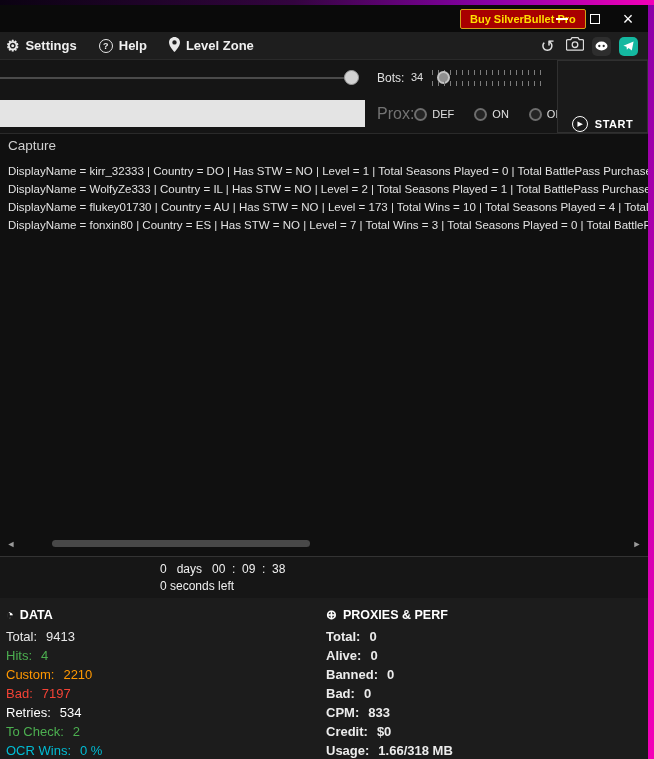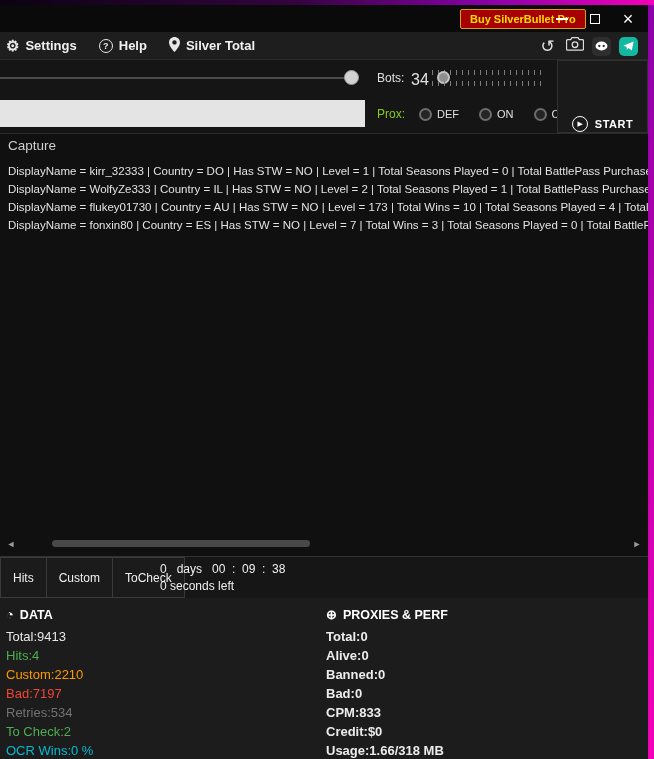--- a/index.html
+++ b/index.html
@@ -39,31 +39,31 @@
   .sq { border-radius:5px; }
   .discord-sq { background:#2e2e2e; }
   .telegram-sq { background:var(--telegram-teal,#14b8a0); }
 
   
   .controls { position:absolute; top:60px; left:0; right:6px; height:73px; background:#151515; }
   .slider1-track { position:absolute; left:0; top:17px; width:352px; height:2px; background:#4a4a4a; }
   .slider1-thumb { position:absolute; left:344px; top:10px; width:15px; height:15px; border-radius:50%;
     background:#d2d2d2; border:1px solid #9a9a9a; }
   .bots-label { position:absolute; left:377px; top:11px; font-size:12px; color:#e0e0e0; }
-  .bots-value { position:absolute; left:411px; top:11px; font-size:16px; color:#e0e0e0; }
+  .bots-value { position:absolute; left:411px; top:11px; font-size:11px; color:#e0e0e0; }
   .ruler { position:absolute; left:432px; top:10px; width:114px; height:16px; }
   .ruler::before, .ruler::after { content:""; position:absolute; left:0; right:0; height:5px;
     background:repeating-linear-gradient(90deg,#7d7d7d 0 1px, transparent 1px 6px); }
   .ruler::before { top:0; } .ruler::after { bottom:0; }
   .ruler-thumb { position:absolute; left:5px; top:1px; width:13px; height:13px; border-radius:50%;
     background:#8f8f8f; border:2px solid #c4c4c4; }
   .wordlist-input { position:absolute; left:0; top:40px; width:365px; height:27px;
     background:#e4e4e4; border:none; outline:none; padding:0 6px; font-size:12px; color:#222; }
   .prox-row { position:absolute; left:377px; top:46px; height:16px; display:flex; align-items:center; }
-  .prox-label { font-size:12px; color:#84cc16; margin-right:14px; }
+  .prox-label { font-size:16px; color:#737373; }
   .radio { width:13px; height:13px; border-radius:50%; background:#242424; border:2px solid #6d6d6d; margin-right:5px; }
   .radio + .radio-lab { margin-right:10px; }
   .radio-lab { font-size:11px; color:#e0e0e0; }
   .start-panel { position:absolute; left:557px; top:0; width:91px; height:73px;
     background:#1a1a1a; border:1px solid #303030; display:flex; align-items:flex-end; justify-content:center; }
   .start-btn { display:flex; align-items:center; gap:7px; color:#fff; }
   .play-circle { width:16px; height:16px; border:1.5px solid #fff; border-radius:50%;
     display:flex; align-items:center; justify-content:center; font-size:7px; color:#fff; padding-left:1px; }
   .start-label { font-size:11px; font-weight:700; letter-spacing:.5px; }
 
@@ -86,21 +86,21 @@
   .timer { position:absolute; left:160px; top:4px; }
   .timer-line { white-space:pre; font-size:12px; line-height:17px; color:#f0f0f0; }
 
   
   .stats { position:absolute; top:598px; left:0; right:6px; height:161px; background:#1c1c1c; }
   .stats-col { position:absolute; top:9px; }
   .stats-col.left { left:6px; } .stats-col.right { left:326px; }
   .stats-header { display:flex; align-items:center; gap:6px; color:#fff; font-size:12.5px; font-weight:700; margin-bottom:5px; }
   .stat-icon { font-size:13px; color:#fff; }
   .stat-row { display:flex; align-items:flex-start; font-size:13px; line-height:19px; color:#e8e8e8; }
-  .stat-value { margin-left:0; }
+  .stat-value { margin-left:9px; }
   .stats-col.right .stat-row { font-weight:700; color:#ececec; }
 </style>
 </head>
 <body>
 
 <div class="window">
   <div class="edge-top"></div>
   <div class="edge-right"></div>
 
   <div class="titlebar">
@@ -124,21 +124,21 @@
       <span>Settings</span>
     </div>
     <div class="menu-item">
       <span class="help-circle">?</span>
       <span>Help</span>
     </div>
     <div class="menu-item">
       <span><svg width="11" height="15" viewBox="0 0 11 15">
             <path d="M5.5 0 C2.5 0 0 2.4 0 5.4 C0 9.4 5.5 15 5.5 15 C5.5 15 11 9.4 11 5.4 C11 2.4 8.5 0 5.5 0 Z M5.5 7.6 A2.2 2.2 0 1 1 5.5 3.2 A2.2 2.2 0 0 1 5.5 7.6 Z" fill="#e8e8e8"></path>
           </svg></span>
-      <span>Silver Total</span>
+      <span>Level Zone</span>
     </div>
     <div class="menu-icons">
       <button class="mi">
           <span class="history-glyph">↺</span>
         </button>
       <button class="mi">
           <span><svg width="18" height="14" viewBox="0 0 18 14">
               <path d="M6 .7 L12 .7 L13.3 2.6 H16.3 A1.2 1.2 0 0 1 17.5 3.8 V12 A1.2 1.2 0 0 1 16.3 13.2 H1.7 A1.2 1.2 0 0 1 .5 12 V3.8 A1.2 1.2 0 0 1 1.7 2.6 H4.7 Z" fill="none" stroke="#dddddd" stroke-width="1.3"></path>
               <circle cx="9" cy="7.7" r="2.8" fill="none" stroke="#dddddd" stroke-width="1.3"></circle>
             </svg></span>
@@ -197,25 +197,20 @@
       <div class="capture-line">DisplayName = fonxin80 | Country = ES | Has STW = NO | Level = 7 | Total Wins = 3 | Total Seasons Played = 0 | Total BattlePass Pu</div>
     </div>
     <div class="hscroll">
       <span class="scroll-arrow left">◄</span>
       <div class="scroll-thumb"></div>
       <span class="scroll-arrow right">►</span>
     </div>
   </div>
 
   <div class="tabsrow">
-    <div class="tabs">
-      <button class="tab">Hits</button>
-      <button class="tab">Custom</button>
-      <button class="tab">ToCheck</button>
-    </div>
     <div class="timer">
       <div class="timer-line">0   days   00  :  09  :  38</div>
       <div class="timer-line">0 seconds left</div>
     </div>
   </div>
 
   <div class="stats">
     <div class="stats-col left">
       <div class="stats-header">
         <span class="stat-icon">◔</span>
@@ -230,21 +225,21 @@
         <span class="stat-value">4</span>
       </div>
       <div class="stat-row" style="color: rgb(255, 152, 0);">
         <span class="stat-label">Custom:</span>
         <span class="stat-value">2210</span>
       </div>
       <div class="stat-row" style="color: rgb(244, 67, 54);">
         <span class="stat-label">Bad:</span>
         <span class="stat-value">7197</span>
       </div>
-      <div class="stat-row" style="color: #737373;">
+      <div class="stat-row" style="color: #ffffff;">
         <span class="stat-label">Retries:</span>
         <span class="stat-value">534</span>
       </div>
       <div class="stat-row" style="color: rgb(76, 175, 80);">
         <span class="stat-label">To Check:</span>
         <span class="stat-value">2</span>
       </div>
       <div class="stat-row" style="color: rgb(0, 188, 212);">
         <span class="stat-label">OCR Wins:</span>
         <span class="stat-value">0 %</span>

